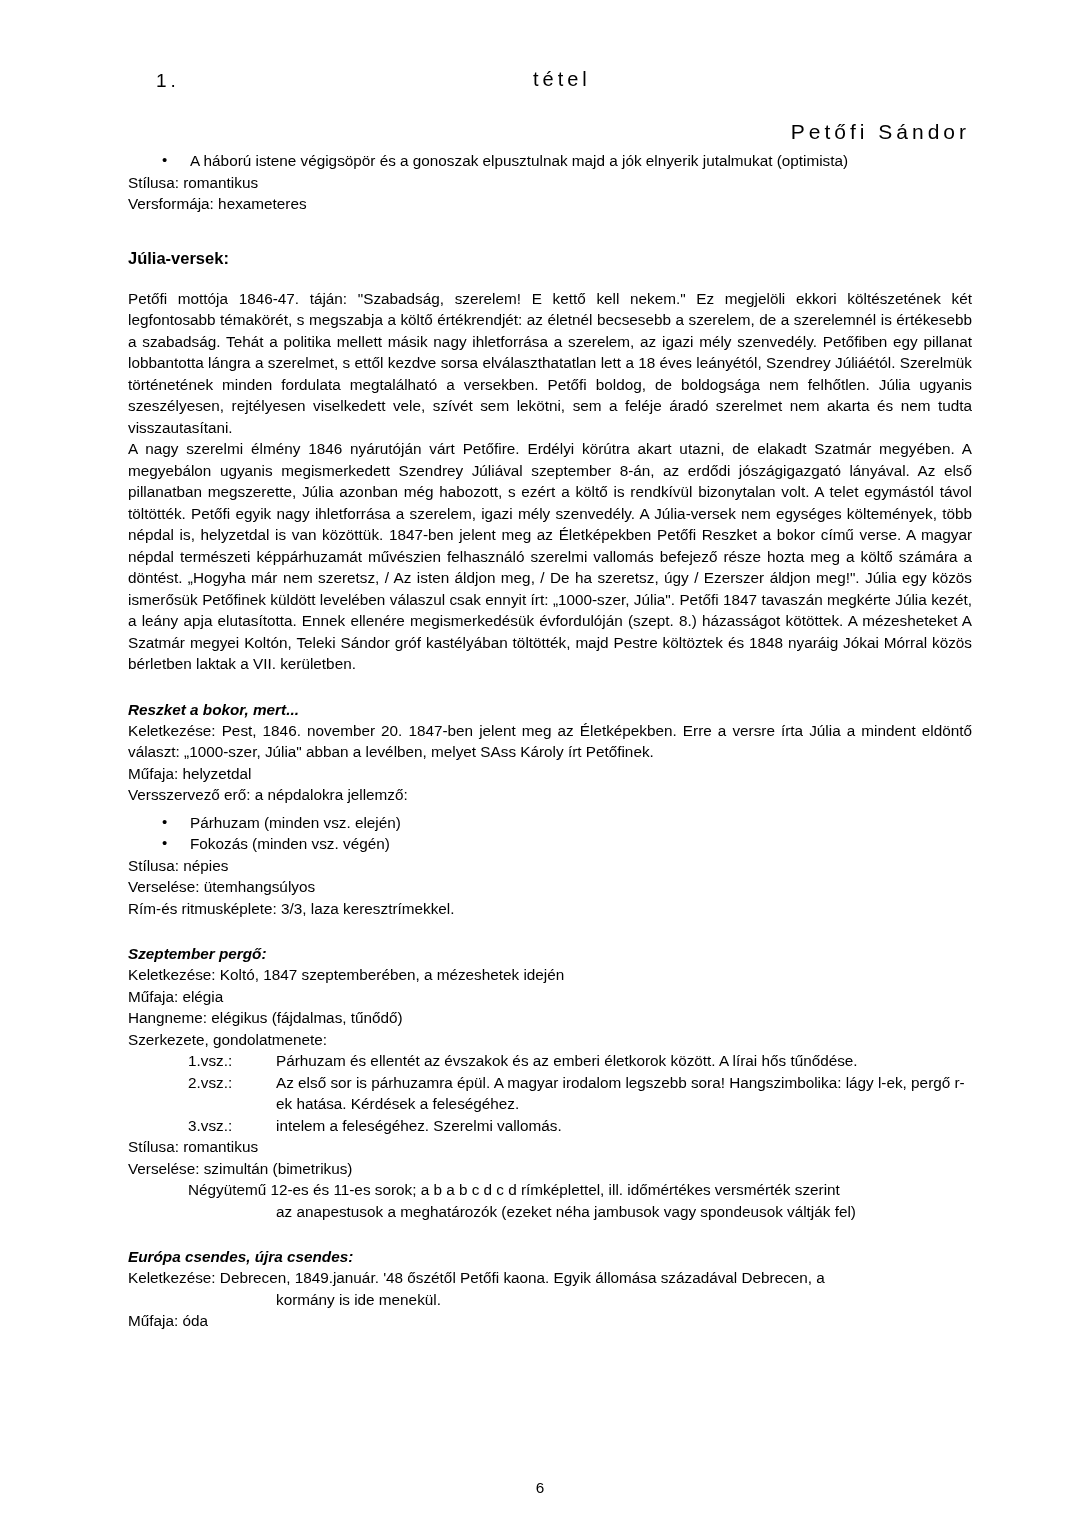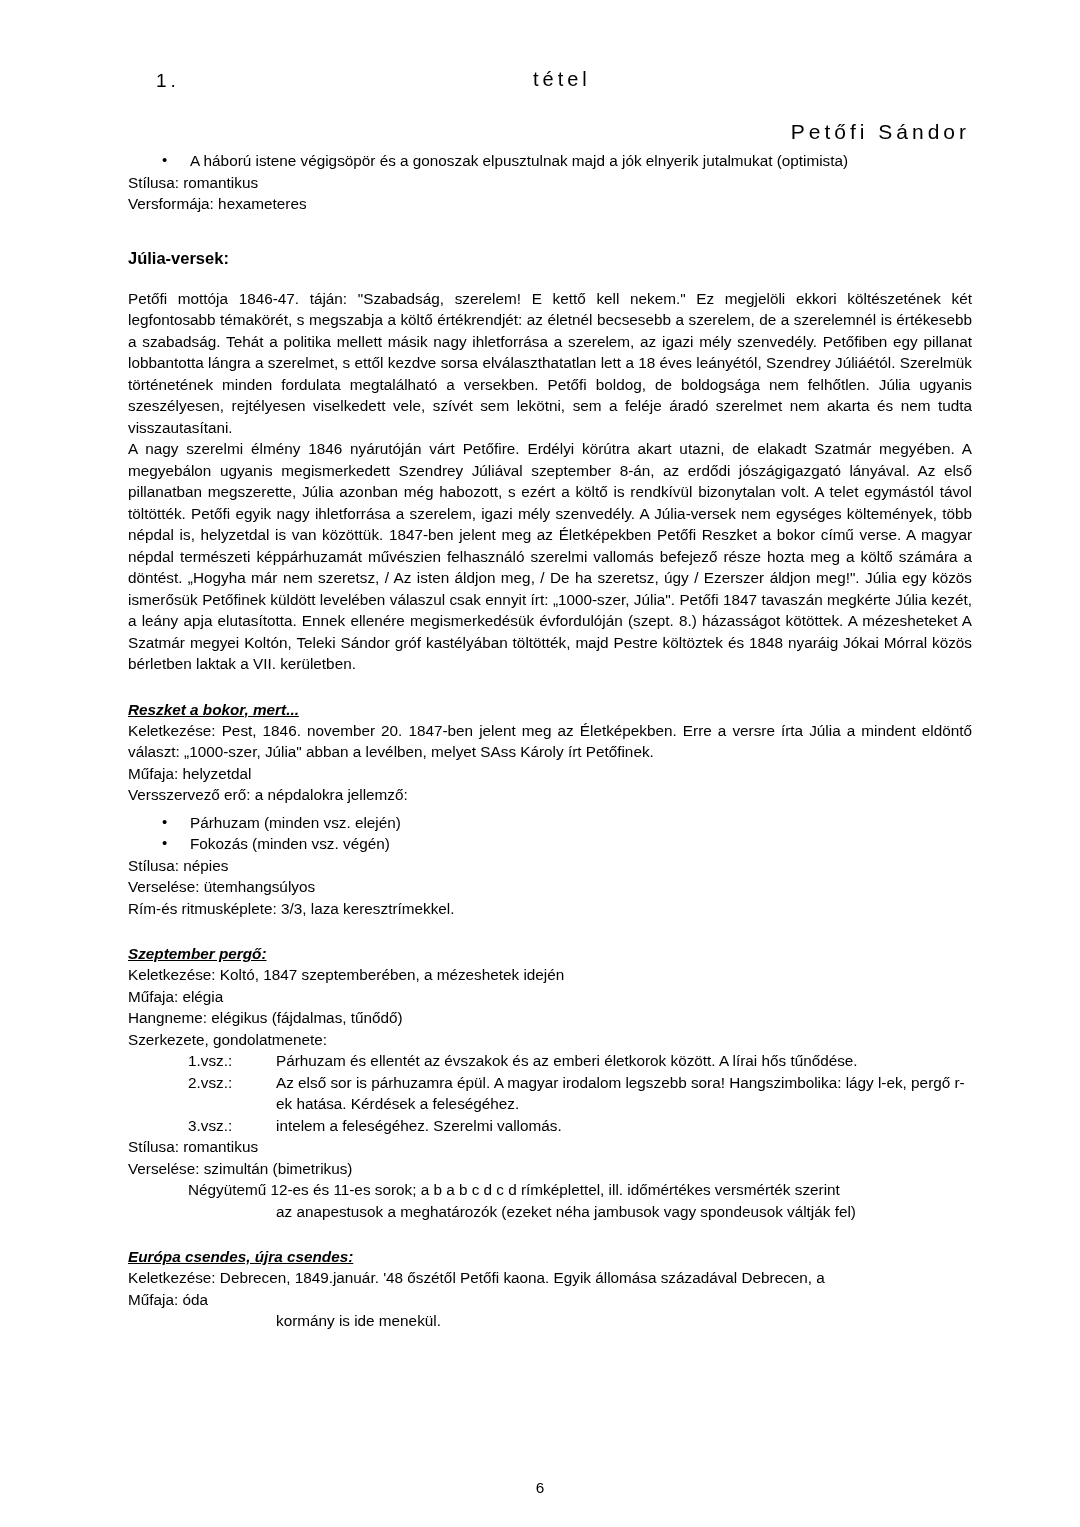--- a/index.html
+++ b/index.html
@@ -77,21 +77,20 @@
   }
   .section-head {
     font-weight: bold;
     font-size: 16.5px;
     margin-top: 34px;
     margin-bottom: 20px;
   }
   .poem-head {
     font-weight: bold;
     font-style: italic;
-    text-decoration: underline;
     font-size: 15.3px;
     margin-top: 26px;
     margin-bottom: 1px;
   }
   .para {
     margin: 0;
   }
   
   .vsz-row {
     display: flex;
@@ -213,19 +212,19 @@
   </div>
   <div class="line indent-hang">
     <span>Négyütemű 12-es és 11-es sorok; a b a b c d c d rímképlettel, ill. időmértékes versmérték szerint</span>
     <span class="cont">az anapestusok a meghatározók (ezeket néha jambusok vagy spondeusok váltják fel)</span>
   </div>
 
   <div class="poem-head">Európa csendes, újra csendes:</div>
   <div class="line">
     <span class="u">Keletkezése:</span><span> Debrecen, 1849.január. '48 őszétől Petőfi kaona. Egyik állomása századával Debrecen, a</span>
   </div>
+  <div class="line indent-2">kormány is ide menekül.</div>
   <div class="line">
     <span class="u">Műfaja:</span><span> óda</span>
   </div>
-  <div class="line indent-2">kormány is ide menekül.</div>
 
   <div class="page-number">6</div>
 </div>
 
 </body></html>

